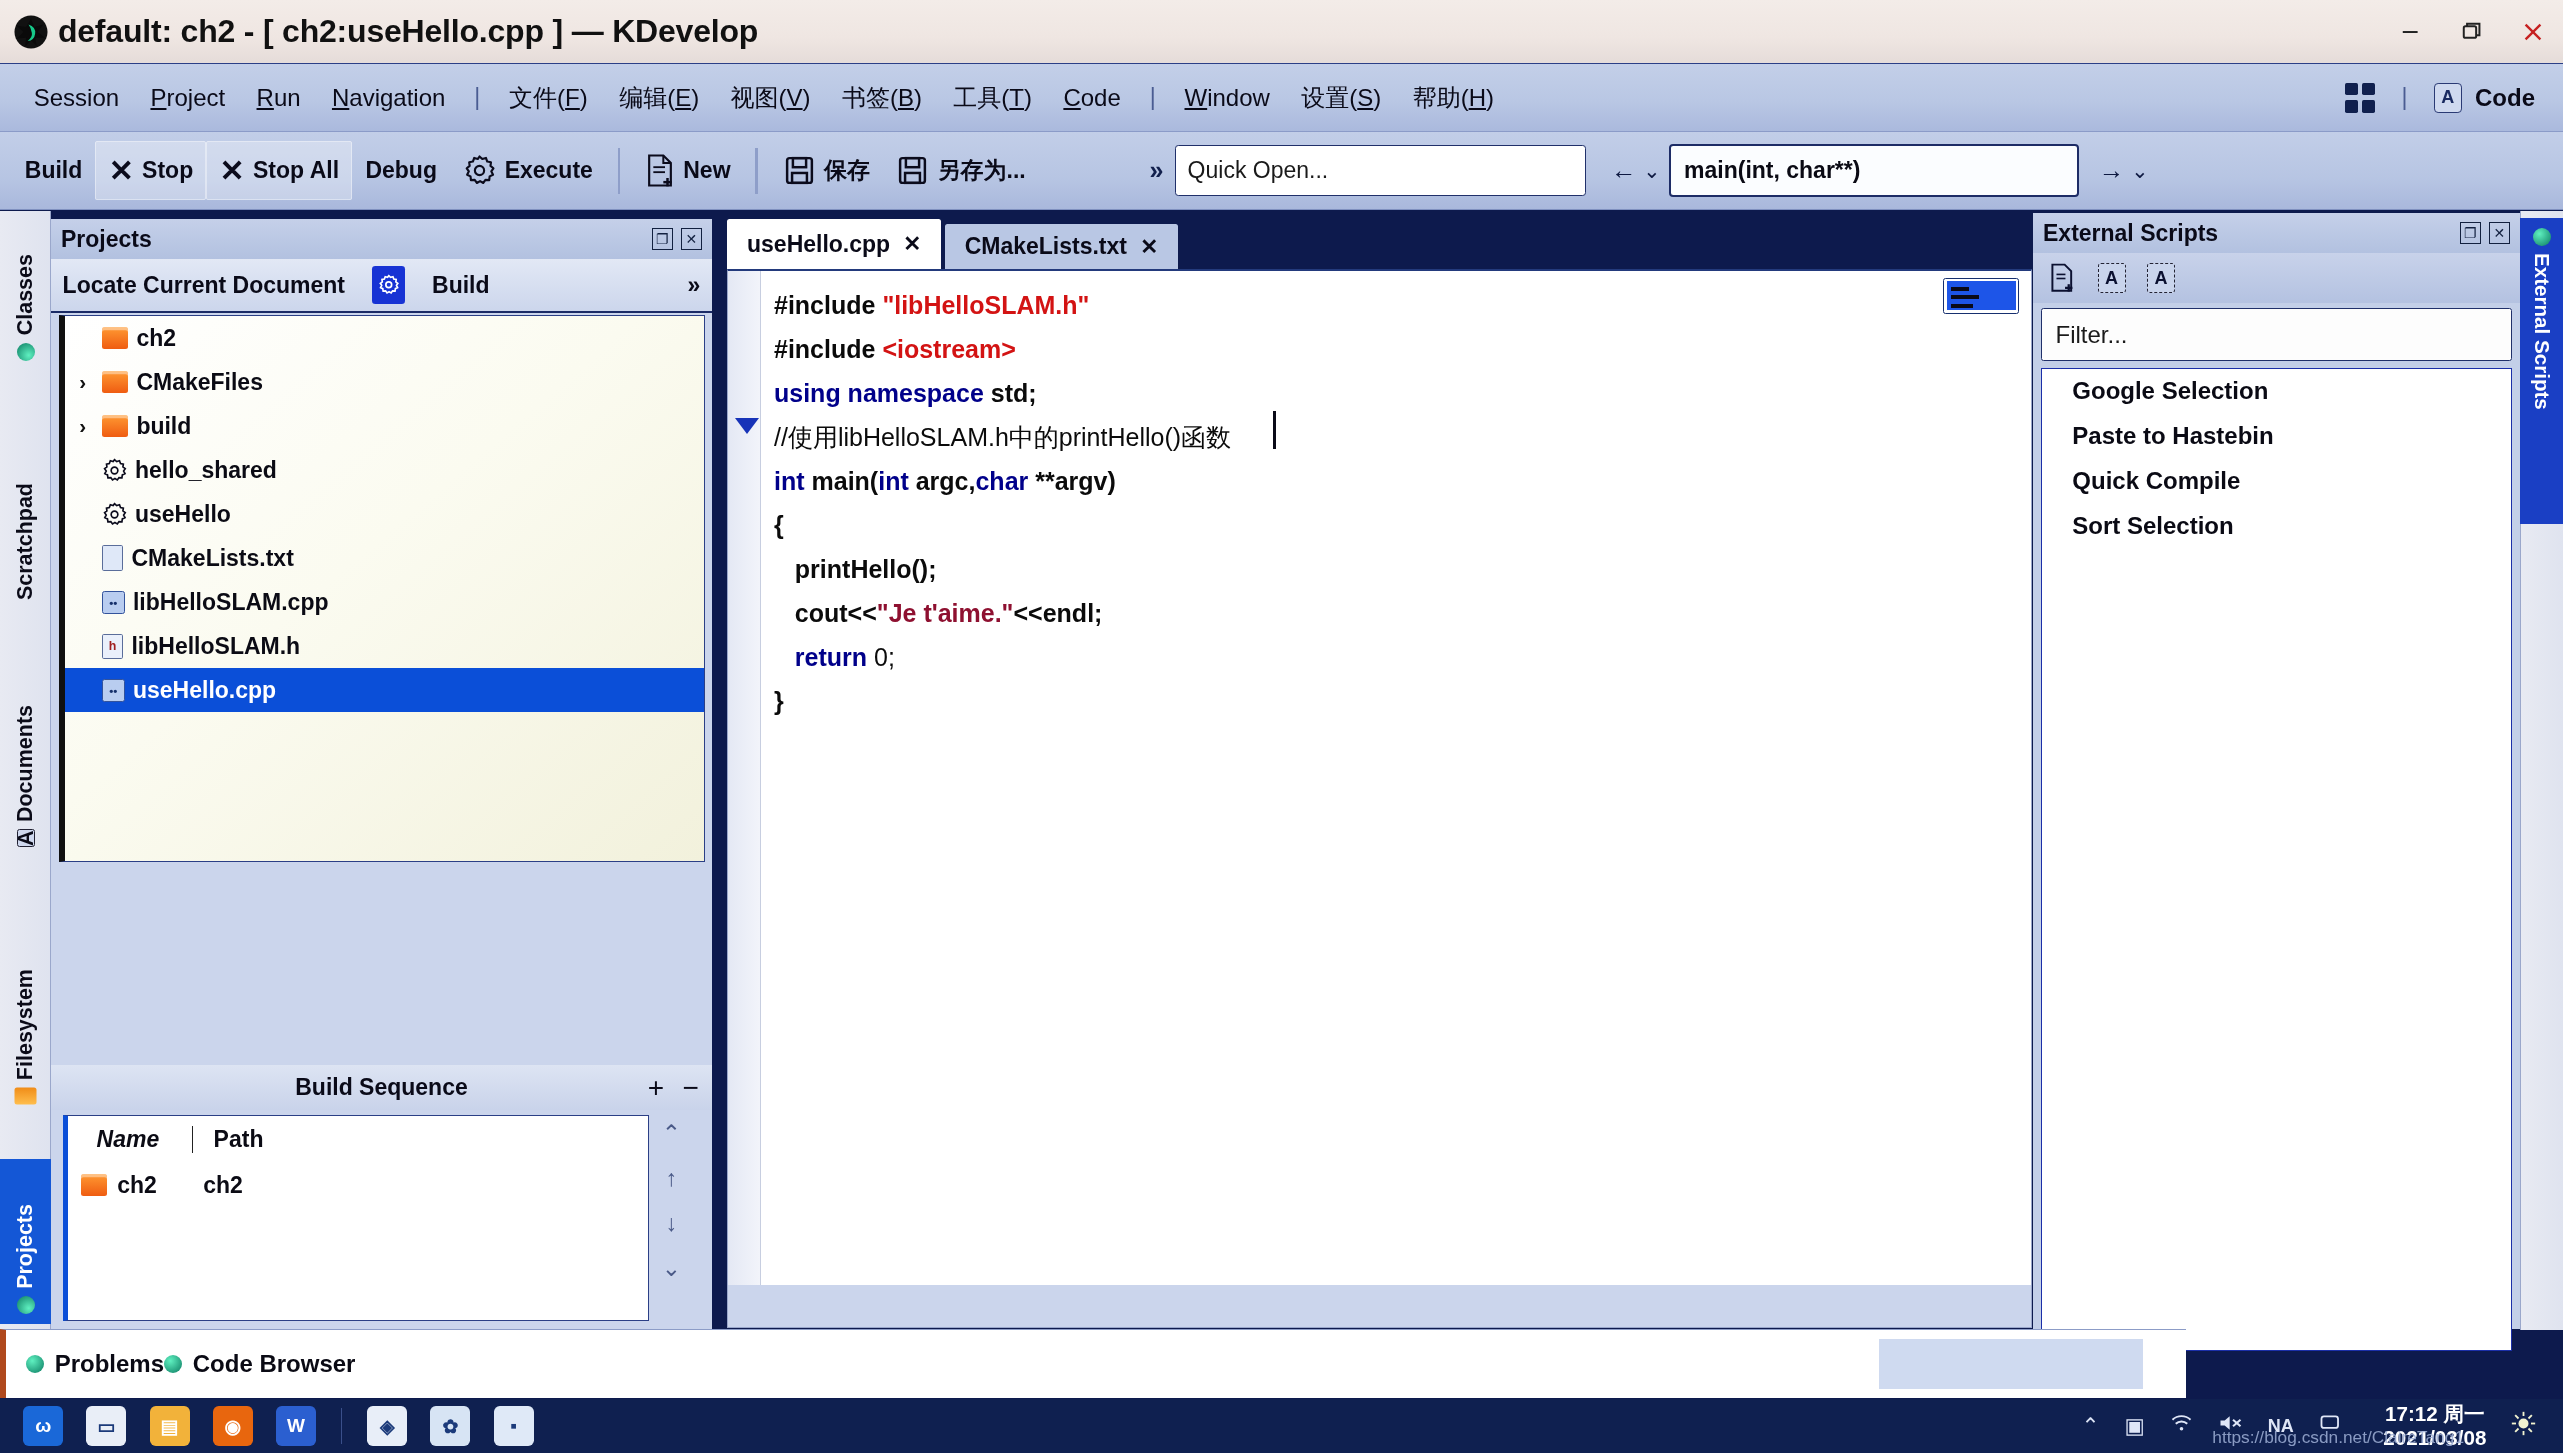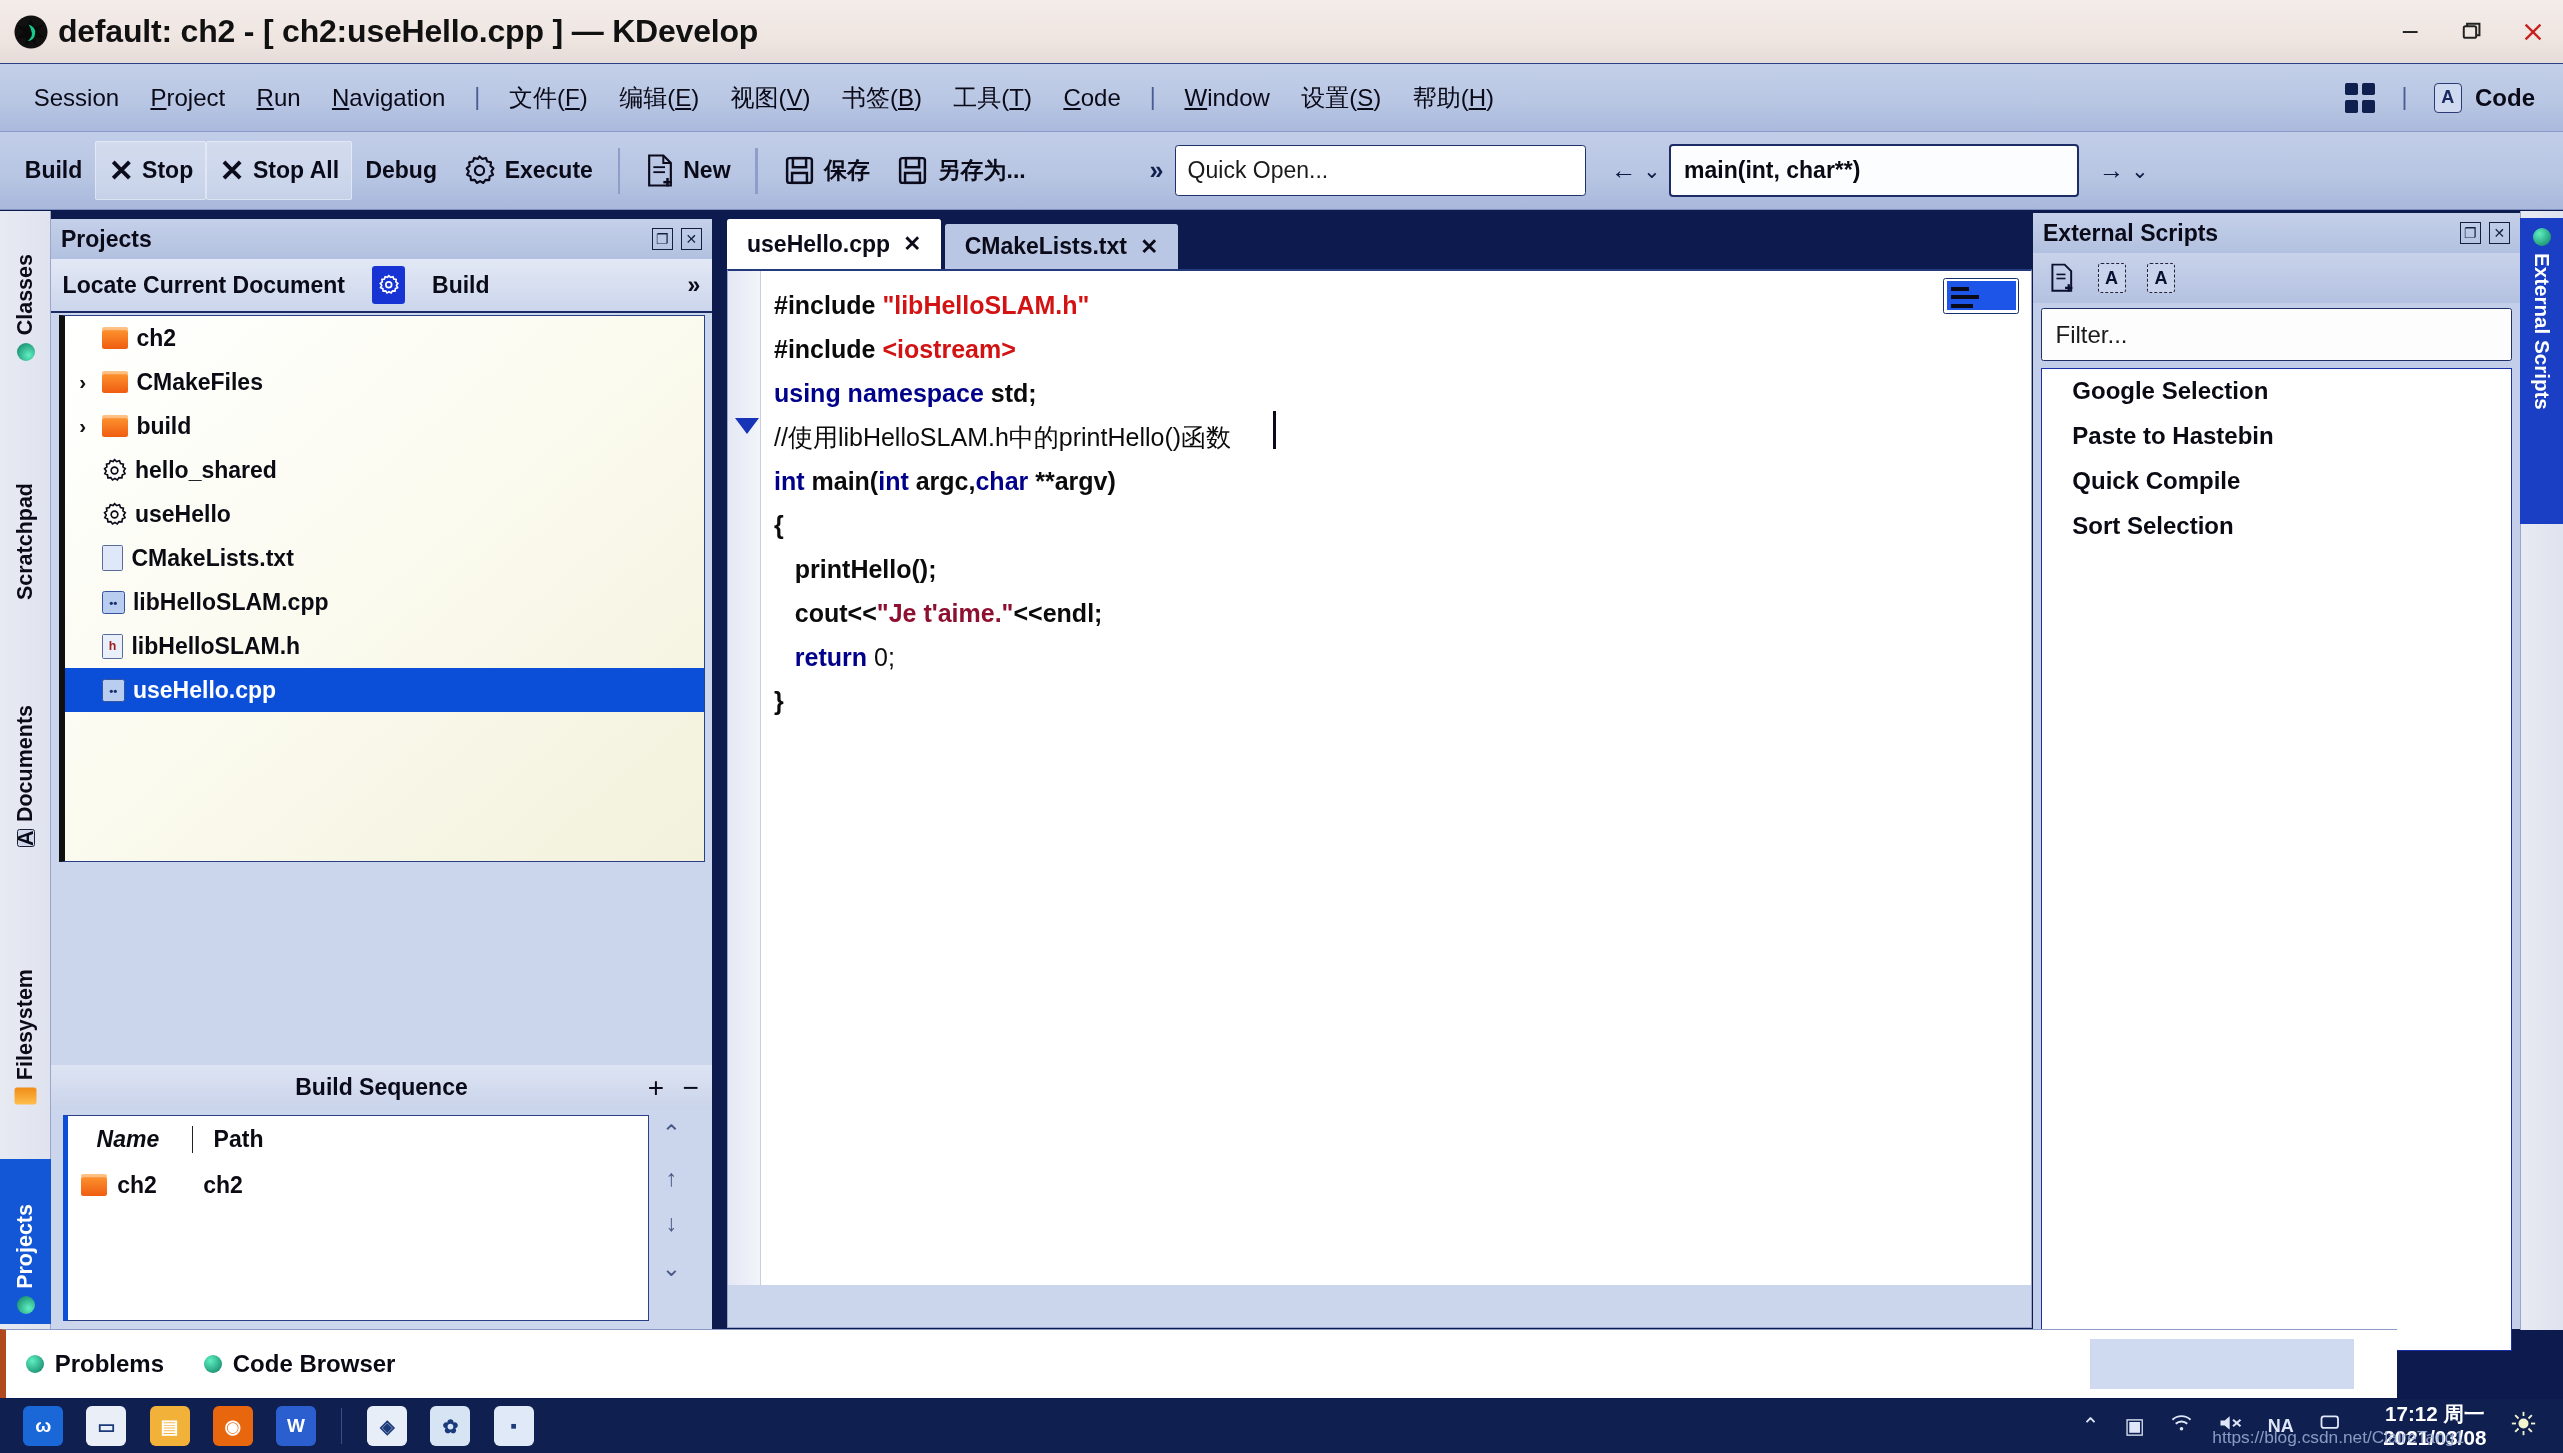--- a/index.html
+++ b/index.html
@@ -293,23 +293,23 @@
     margin: 6.6px 8.3px 0 8.3px; height: 983px; background: #ffffff;
     border: 1.7px solid #1b2fa8;
   }
   .ext-item {
     height: 45px; display: flex; align-items: center; padding-left: 30px;
     font-size: 24px; font-weight: bold; color: #0a0a14; white-space: nowrap;
   }
 
   
   .statusbar {
-    position: absolute; left: 0; top: 1329px; width: 2397px; height: 69px;
+    position: absolute; left: 0; top: 1329px; width: 2186px; height: 69px;
     background: #ffffff; border-top: 1.7px solid #8c9cc7;
-    display: flex; align-items: center; padding-left: 20px; gap: 40px;
+    display: flex; align-items: center; padding-left: 20px; 
     border-left: 6.6px solid #b0491d;
   }
   .status-item { display: flex; align-items: center; gap: 10.7px;
     font-size: 24px; font-weight: bold; color: #0a0a14; }
   .status-right { margin-left: auto; display: flex; align-items: center; }
   .status-block { width: 264px; height: 50px; background: #cfdaf0; margin-right: 43px; }
 
   
   .taskbar {
     position: absolute; left: 0; top: 1399px; width: 2563px; height: 54px;

